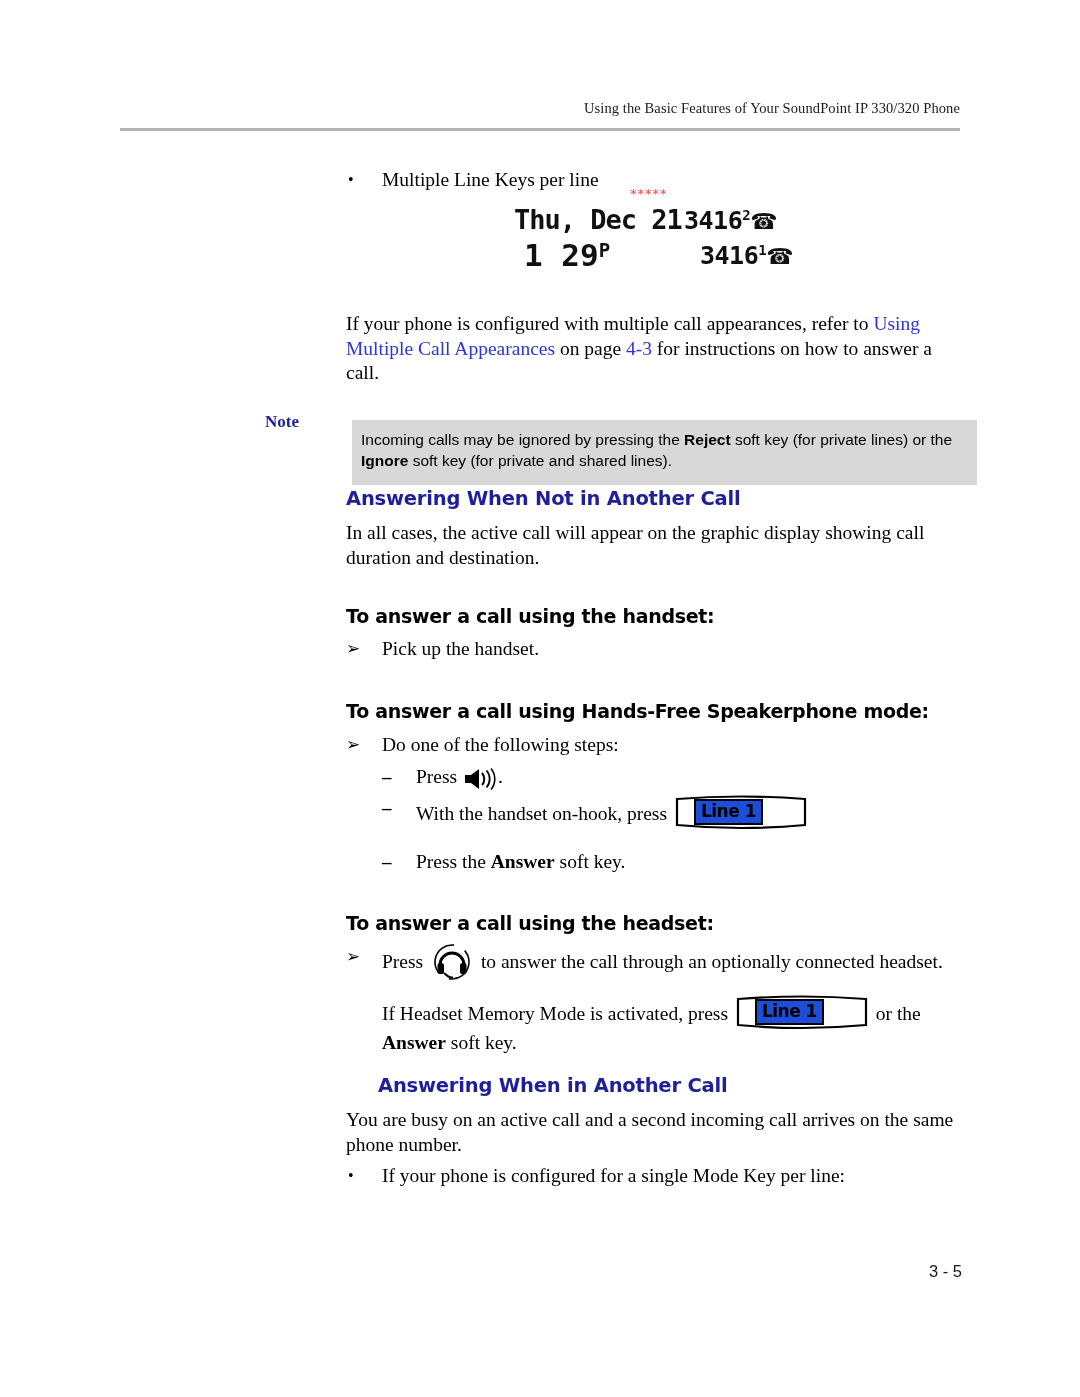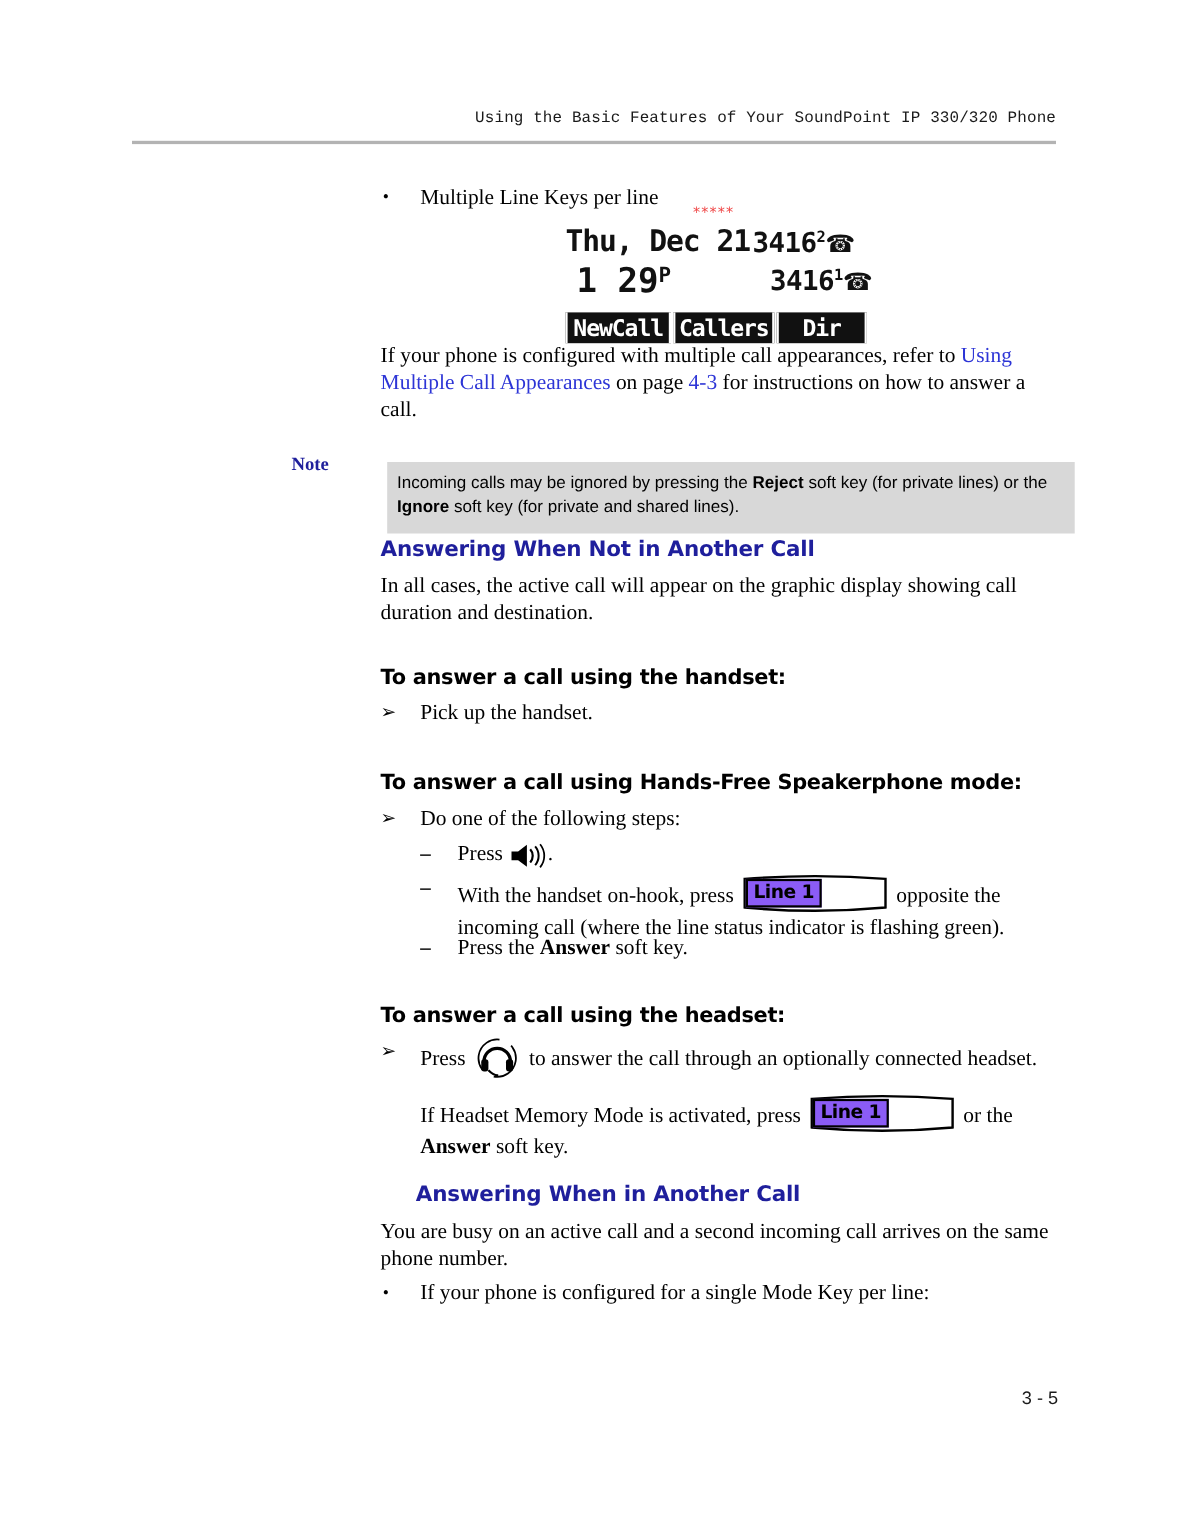--- a/index.html
+++ b/index.html
@@ -18,21 +18,21 @@
 
   
   .header-zone {
     position: absolute;
     left: 0; top: 100px;
     width: 1080px;
   }
   .header-text {
     position: absolute;
     right: 120px; top: 0;
-    font-family: Liberation Mono, monospace;
+    font-family: Liberation Serif, serif;
     font-size: 14.5px;
     letter-spacing: .1px;
     color: #1a1a1a;
     white-space: nowrap;
   }
   .header-rule {
     position: absolute;
     left: 120px; top: 28px;
     width: 840px; height: 3px;
     background: #b3b3b3;
@@ -207,23 +207,23 @@
   .linekey {
     display: inline-block;
     position: relative;
     width: 134px; height: 36px;
     vertical-align: -11px;
     margin: 0 2px;
   }
   .linekey svg { position: absolute; left: 0; top: 0; }
   .linekey .lk-label {
     position: absolute;
-    left: 4px; top: 4px;
+    left: 20px; top: 4px;
     padding: 1px 5px 2px 5px;
-    background: #8b5cf6;
+    background: #1d4ed8;
     border: 2px solid #000000;
     font-family: "DejaVu Sans", sans-serif;
     font-weight: bold;
     font-size: 17px;
     line-height: 19px;
     letter-spacing: -0.5px;
     color: #000;
   }
 
   
@@ -259,25 +259,20 @@
       <div class="lcd-time">
         <span>1 29</span><sup>P</sup>
       </div>
       <div class="lcd-line lcd-line-1">
         <span>3416</span><sup>2</sup><span class="ph">☎</span>
       </div>
       <div class="lcd-line lcd-line-2">
         <span>3416</span><sup>1</sup><span class="ph">☎</span>
       </div>
     </div>
-    <div class="softkeys">
-      <div class="softkey sk1">NewCall</div>
-      <div class="softkey sk2">Callers</div>
-      <div class="softkey sk3">Dir</div>
-    </div>
   </div>
 </div>
 
 <div class="col" style="top:312px;">
   <p class="body">
     <span>If your phone is configured with multiple call appearances, refer to </span><span class="xref">Using Multiple Call Appearances</span><span> on page </span><span class="xref">4-3</span><span> for instructions on how to answer a call.</span>
   </p>
 </div>
 
 <div class="note-wrap">
@@ -327,21 +322,21 @@
           <path d="M28 1.5 a16.5 16.5 0 0 1 0 21" stroke="#000" stroke-width="1.6" fill="none"></path>
         </svg></span><span>.</span>
   </div>
 </div>
 
 <div class="col" style="left:382px; width:572px; top:795px;">
   <div class="dash-row">
     <span class="dash-mark">–</span>
     <span>With the handset on-hook, press </span><span class="linekey"><svg width="134" height="36" viewBox="0 0 134 36">
           <path d="M3 4 Q67 -1 131 4 L131 30 Q67 36 3 30 Z" fill="#ffffff" stroke="#000000" stroke-width="2.2"></path>
-        </svg><span class="lk-label">Line 1</span></span><span> opposite the incoming call (where the line status indicator is flashing green).</span>
+        </svg><span class="lk-label">Line 1</span></span>
   </div>
 </div>
 
 <div class="col" style="left:382px; width:572px; top:849px;">
   <div class="dash-row">
     <span class="dash-mark">–</span>
     <span>Press the </span><b>Answer</b><span> soft key.</span>
   </div>
 </div>
 

